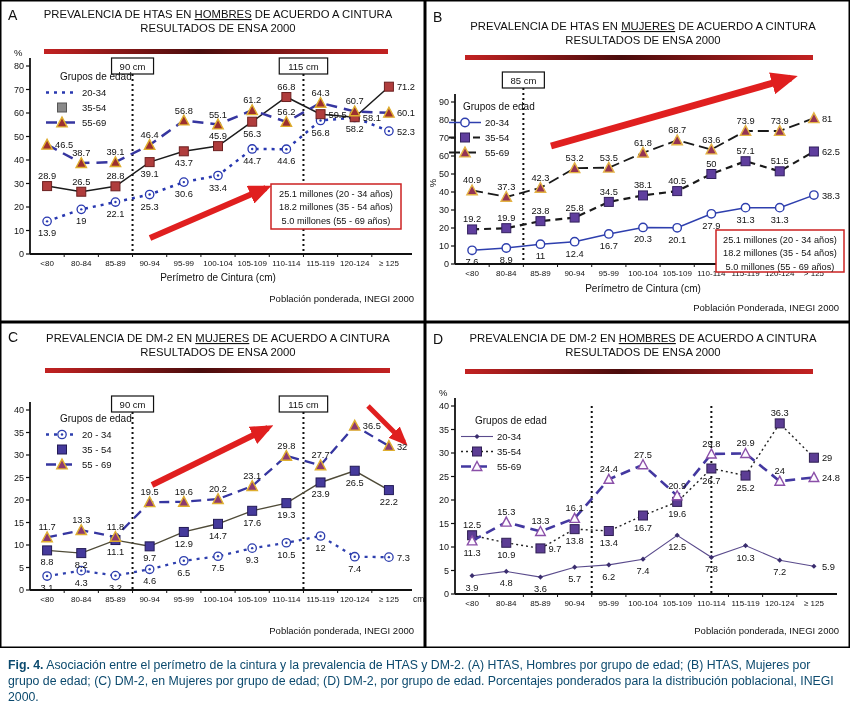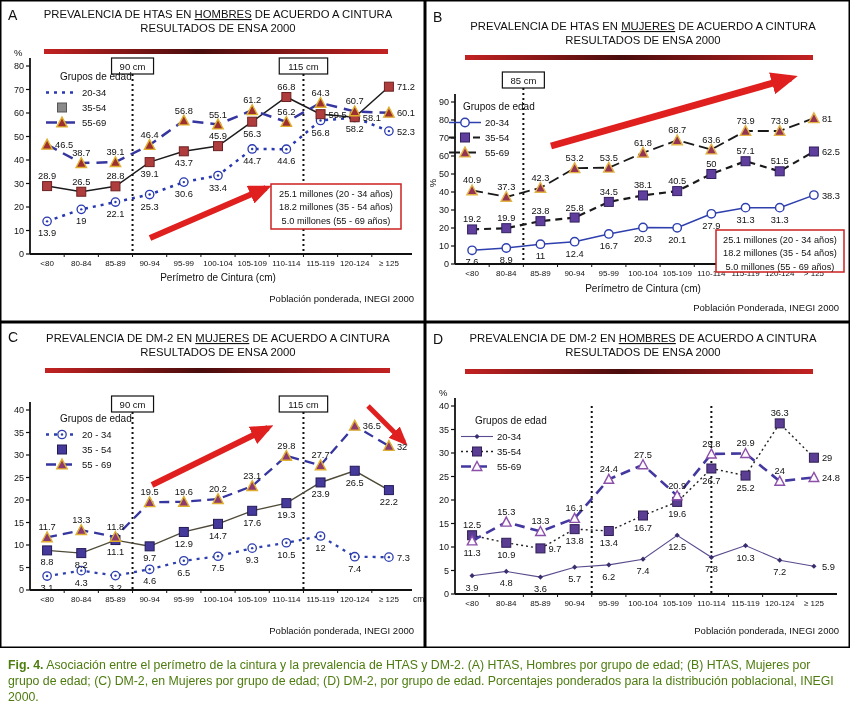--- a/index.html
+++ b/index.html
@@ -1,20 +1,20 @@
 <!DOCTYPE html>
 <html><head>
 <meta charset="utf-8">
 <style>
   html,body{margin:0;padding:0;background:#fff;}
   .figure{width:850px;height:706px;background:#fff;font-family:"Liberation Sans",sans-serif;position:relative;}
   .grid{display:grid;grid-template-columns:425px 425px;grid-template-rows:322px 326px;}
   .cell{position:relative;}
   .cell svg{display:block;}
-  .caption{padding:9px 10px 0 8px;font-size:12.3px;line-height:1.32;color:#4d7c0f;width:828px;}
+  .caption{padding:9px 10px 0 8px;font-size:12.3px;line-height:1.32;color:#0c4a6e;width:828px;}
   .caption b{font-weight:bold;}
   text{font-family:"Liberation Sans",sans-serif;}
 </style>
 </head>
 <body>
 
 <div class="figure">
   <div class="grid">
     <div class="cell" id="cell-A">
         <svg width="425" height="322" viewBox="0 0 425 322">

